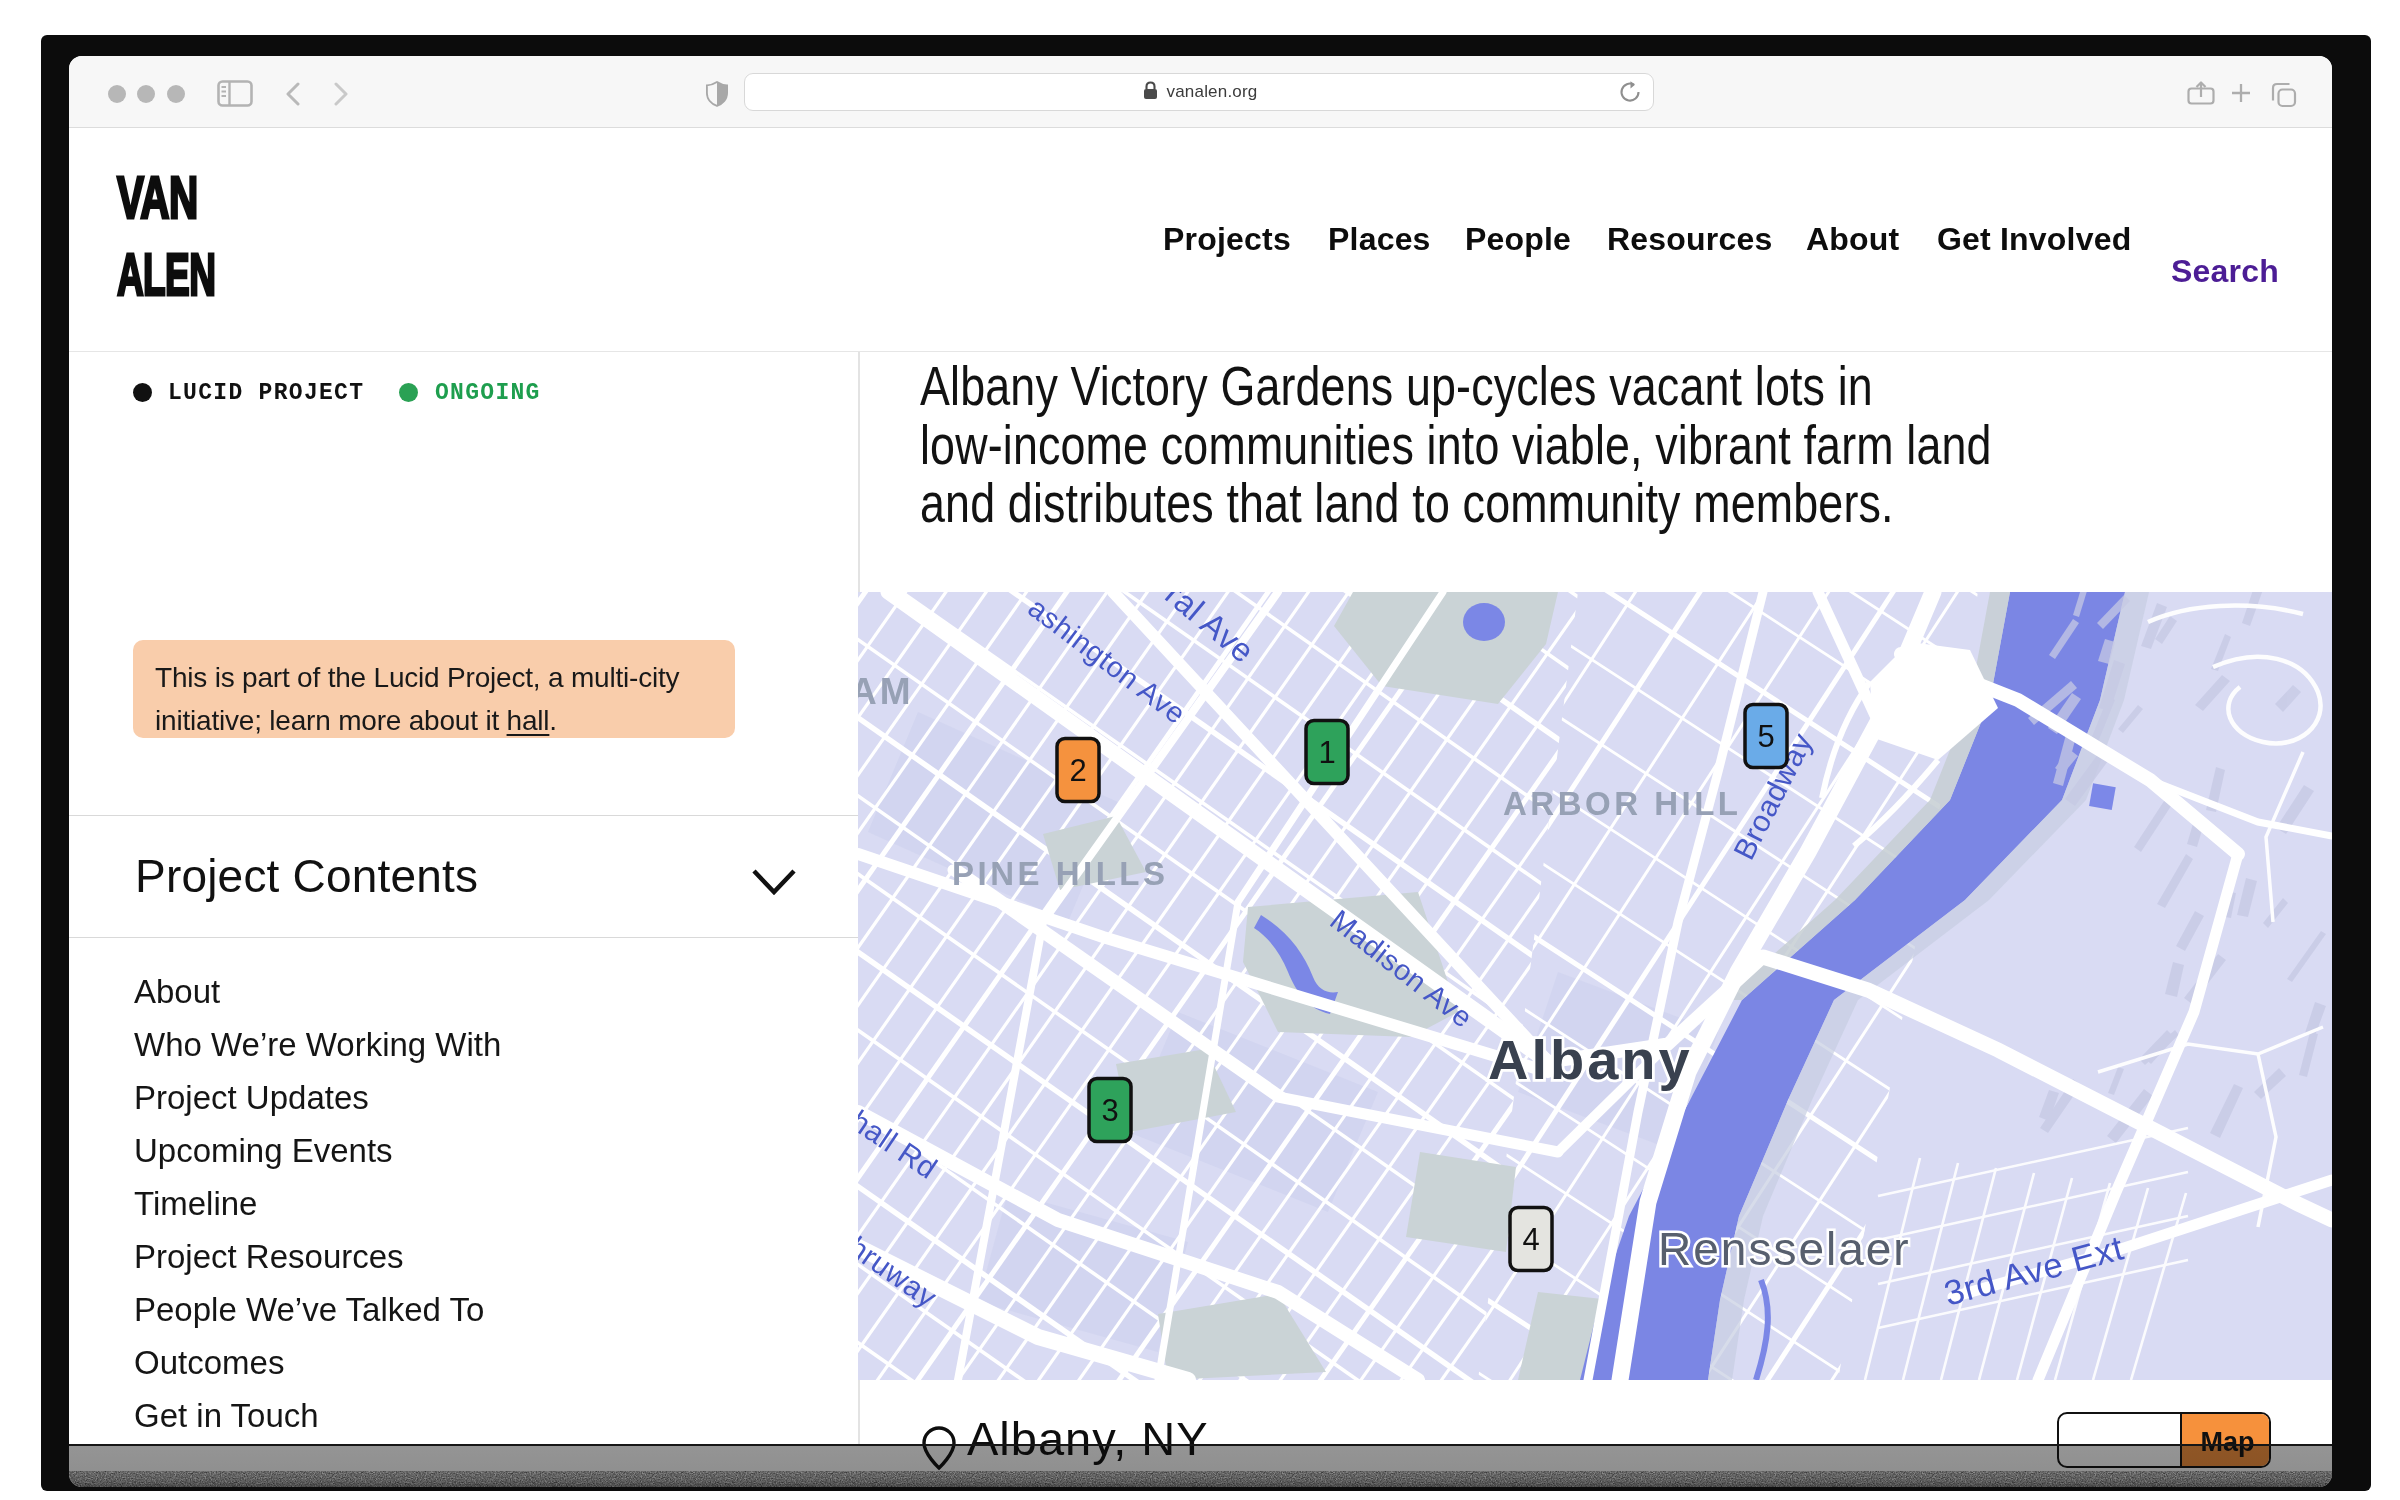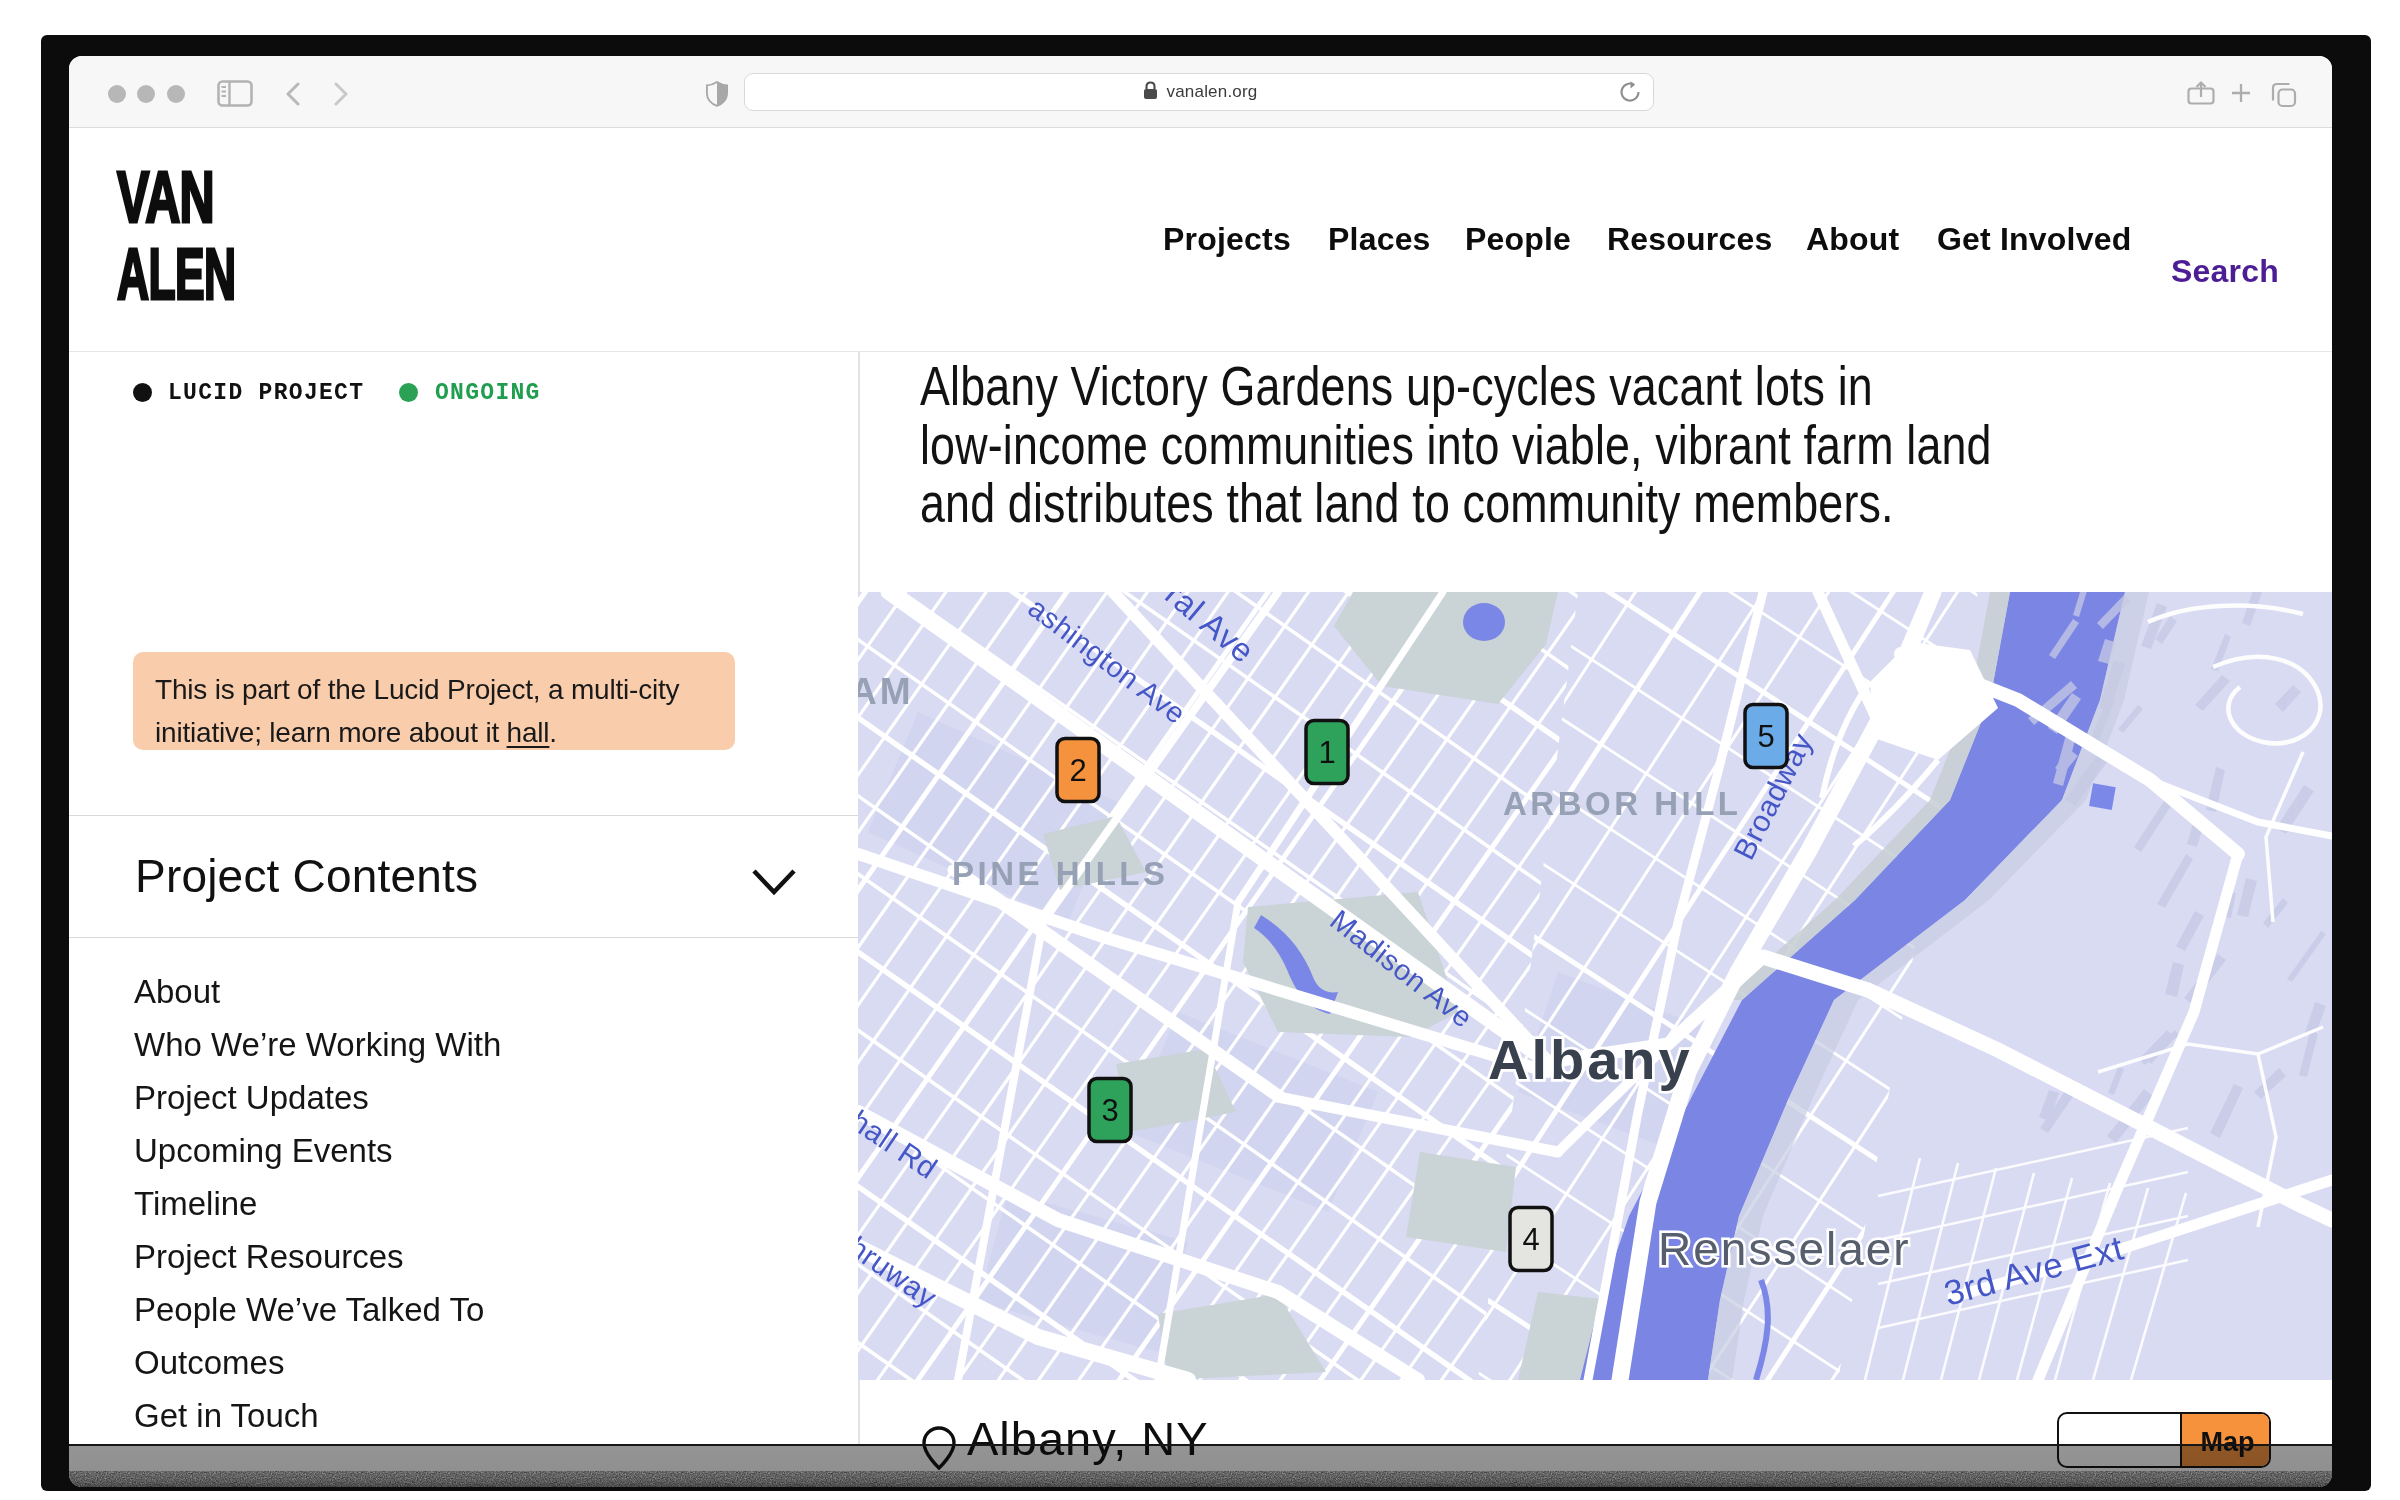--- a/index.html
+++ b/index.html
@@ -6,27 +6,27 @@
 html,body { width:2400px; height:1500px; background:#fff; font-family:"Liberation Sans", sans-serif; overflow:hidden; }
 .frame { position:absolute; left:41px; top:35px; width:2330px; height:1456px; background:#0c0c0c; border-radius:6px; }
 .win { position:absolute; left:69px; top:56px; width:2263px; height:1431px; border-radius:13px; overflow:hidden; background:#fff; }
 
 .toolbar { position:absolute; left:0; top:0; width:2263px; height:72px; background:#f7f7f7; border-bottom:1px solid #dcdcdc; }
 .dot { position:absolute; width:18px; height:18px; border-radius:50%; background:#b7b7b7; top:29px; }
 .urlbar { position:absolute; left:675px; top:17px; width:910px; height:38px; background:#fff; border:1px solid #d8d8d8; border-radius:9px; }
 .urltxt { position:absolute; left:0; top:0; width:100%; height:100%; display:flex; align-items:center; justify-content:center; font-size:17px; color:#3b3b3b; letter-spacing:.2px; }
 
 .header { position:absolute; left:0; top:72px; width:2263px; height:224px; background:#fff; border-bottom:1px solid #e6e6e6; }
-.logo { position:absolute; left:48px; top:31px; font-weight:bold; font-size:72px; line-height:77px; letter-spacing:-1px; color:#0d0d0d; -webkit-text-stroke:3px #0d0d0d; }
+.logo { position:absolute; left:48px; top:31px; font-weight:bold; font-size:60px; line-height:77px; letter-spacing:-1px; color:#0d0d0d; -webkit-text-stroke:3px #0d0d0d; }
 .logo div { transform-origin:0 0; }
 .nav { position:absolute; top:93px; font-size:32px; font-weight:bold; color:#0d0d0d; letter-spacing:0.2px; }
 .mdot { position:absolute; width:19px; height:19px; border-radius:50%; top:327px; }
 .metatxt { position:absolute; top:324px; font-family:"Liberation Mono", monospace; font-size:23px; font-weight:bold; letter-spacing:1.3px; color:#111; }
 .h1 { position:absolute; left:66px; top:361px; font-size:80px; line-height:88.5px; font-weight:bold; letter-spacing:0px; color:#0d0d0d; -webkit-text-stroke:1.5px #0d0d0d; }
-.obox { position:absolute; left:64px; top:584px; width:602px; height:98px; background:#f9cdab; border-radius:10px; padding:16px 0 0 22px; font-size:28px; line-height:43px; color:#191919; letter-spacing:-0.2px; white-space:nowrap;margin-top:12px; }
+.obox { position:absolute; left:64px; top:584px; width:602px; height:98px; background:#f9cdab; border-radius:10px; padding:16px 0 0 22px; font-size:28px; line-height:43px; color:#191919; letter-spacing:-0.2px; white-space:nowrap; }
 .pchead { position:absolute; left:66px; top:793px; font-size:46px; color:#111; letter-spacing:0.2px; }
 .hr1 { position:absolute; left:0; top:759px; width:789px; height:0; border-top:1.5px solid #d9d9d9; }
 .hr2 { position:absolute; left:0; top:881px; width:789px; height:0; border-top:1.5px solid #d9d9d9; }
 .list { position:absolute; left:65px; top:909px; font-size:33px; line-height:53px; color:#151515; letter-spacing:0px; }
 
 .vdiv { position:absolute; left:789px; top:296px; width:2px; height:1092px; background:#e3e3e3; }
 .para { position:absolute; left:851px; top:301px; width:1600px; font-size:56px; line-height:58.5px; color:#121212; letter-spacing:0.2px; transform:scaleX(0.80); transform-origin:0 0; white-space:nowrap; }
 .mapwrap { position:absolute; left:789px; top:536px; width:1474px; height:788px; overflow:hidden; background:#d8daf2; }
 .loctxt { position:absolute; left:898px; top:1355px; font-size:47px; color:#0e0e0e; letter-spacing:1px; }
 .btns { position:absolute; left:1988px; top:1356px; width:214px; height:56px; border:2.5px solid #111; border-radius:10px; background:#fff; overflow:hidden; }

